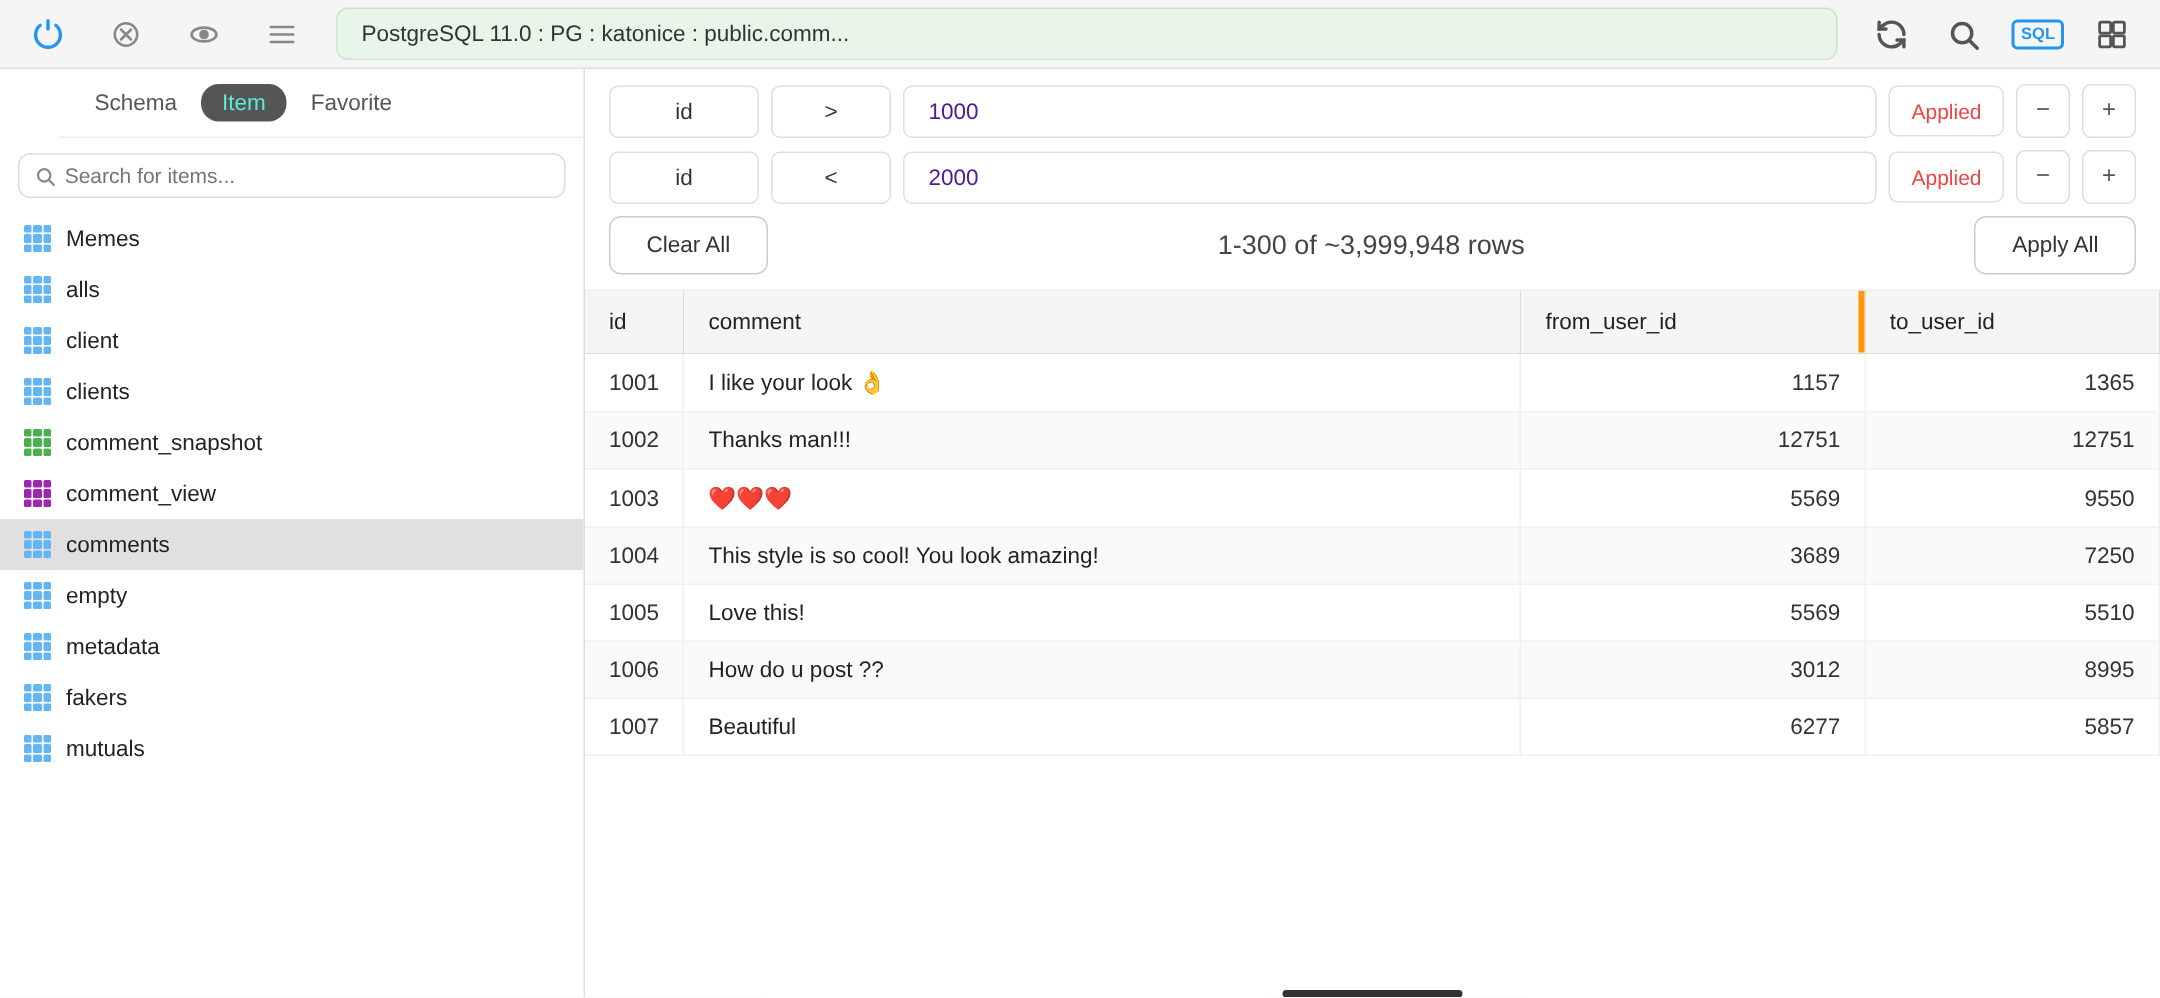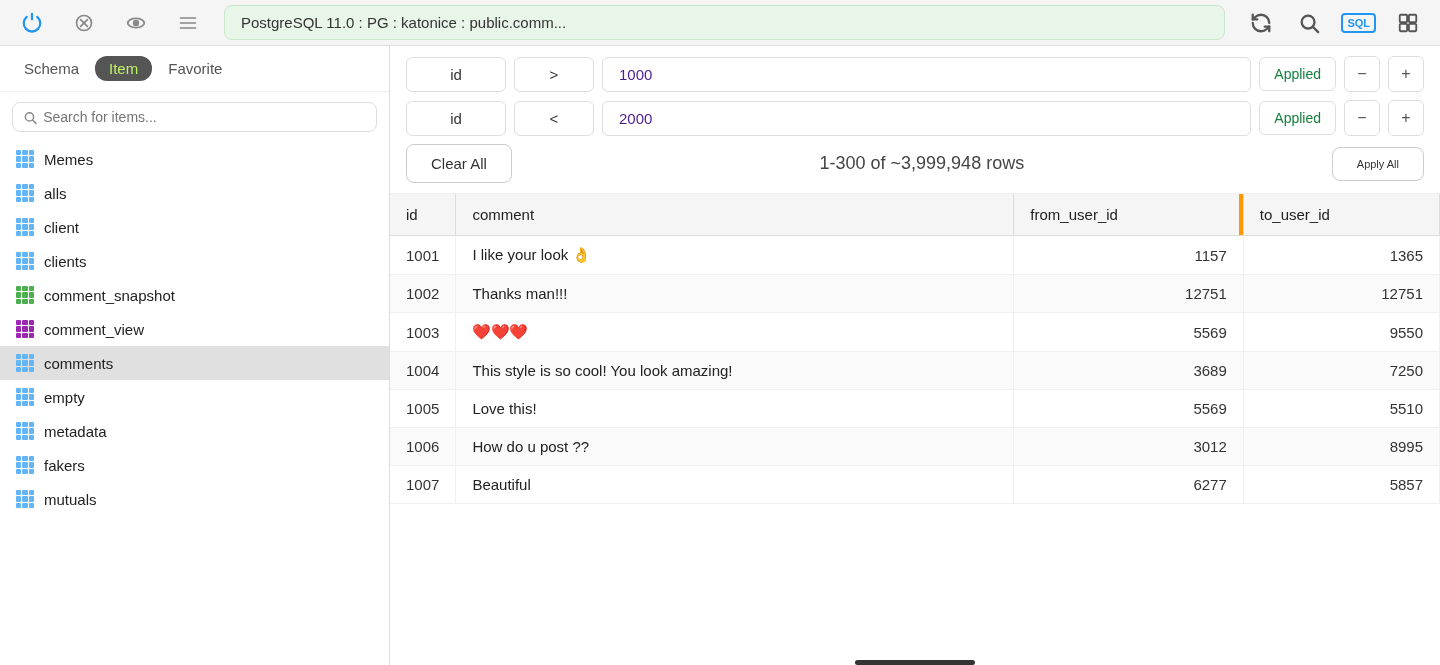--- a/index.html
+++ b/index.html
@@ -89,30 +89,31 @@
       display: flex;
       flex-direction: column;
     }
 
     .sidebar-tabs {
       display: flex;
       align-items: center;
       padding: 10px 16px;
       gap: 8px;
       border-bottom: 1px solid #eee;
+      margin-left: 39px;
     }
     .tab-label {
       font-size: 15px;
       color: #555;
       padding: 4px 8px;
       cursor: pointer;
     }
     .tab-label.active {
       background: #555;
-      color: #bef264;
+      color: #5eead4;
       border-radius: 12px;
       padding: 4px 14px;
     }
 
     .search-box {
       display: flex;
       align-items: center;
       margin: 10px 12px;
       border: 1px solid #ddd;
       border-radius: 8px;
@@ -214,21 +215,21 @@
       font-size: 15px;
       color: #4c1d95;
       flex: 1;
     }
 
     .applied-badge {
       border: 1px solid #ddd;
       border-radius: 6px;
       padding: 8px 14px;
       font-size: 14px;
-      color: #15803d;
+      color: #ef4444;
       background: #fff;
     }
 
     .filter-btn-sm {
       border: 1px solid #ddd;
       border-radius: 6px;
       padding: 6px 10px;
       font-size: 16px;
       color: #555;
       background: #fff;
@@ -260,21 +261,21 @@
       flex: 1;
       text-align: center;
       font-size: 18px;
       color: #444;
     }
 
     .apply-all-btn {
       border: 1px solid #ccc;
       border-radius: 8px;
       padding: 10px 24px;
-      font-size: 11px;
+      font-size: 15px;
       color: #333;
       background: #fff;
       cursor: pointer;
     }
 
     
     .table-container {
       flex: 1;
       overflow: auto;
       position: relative;

